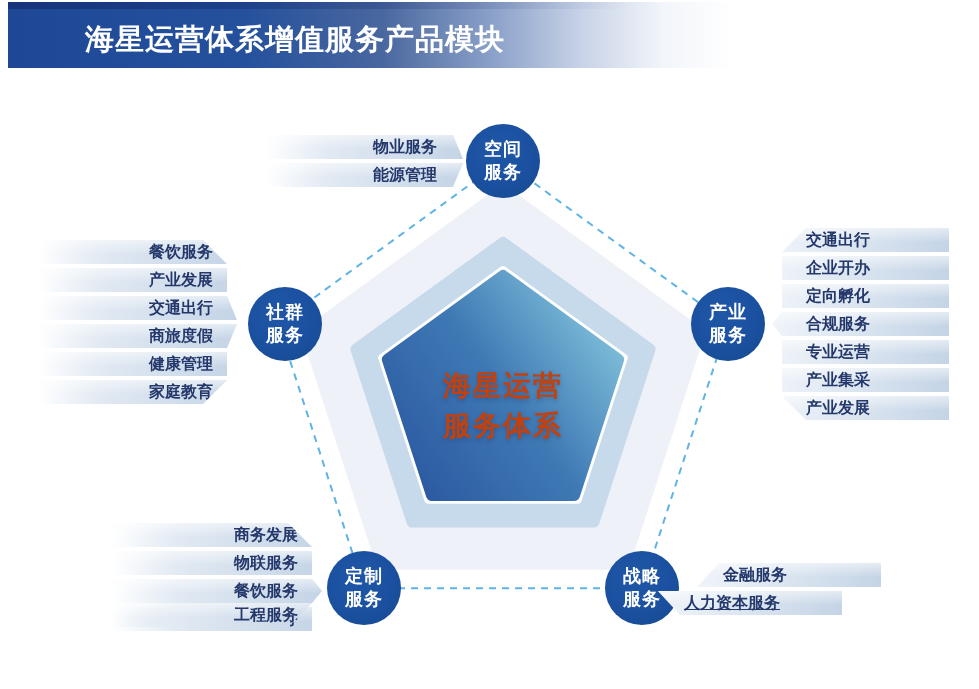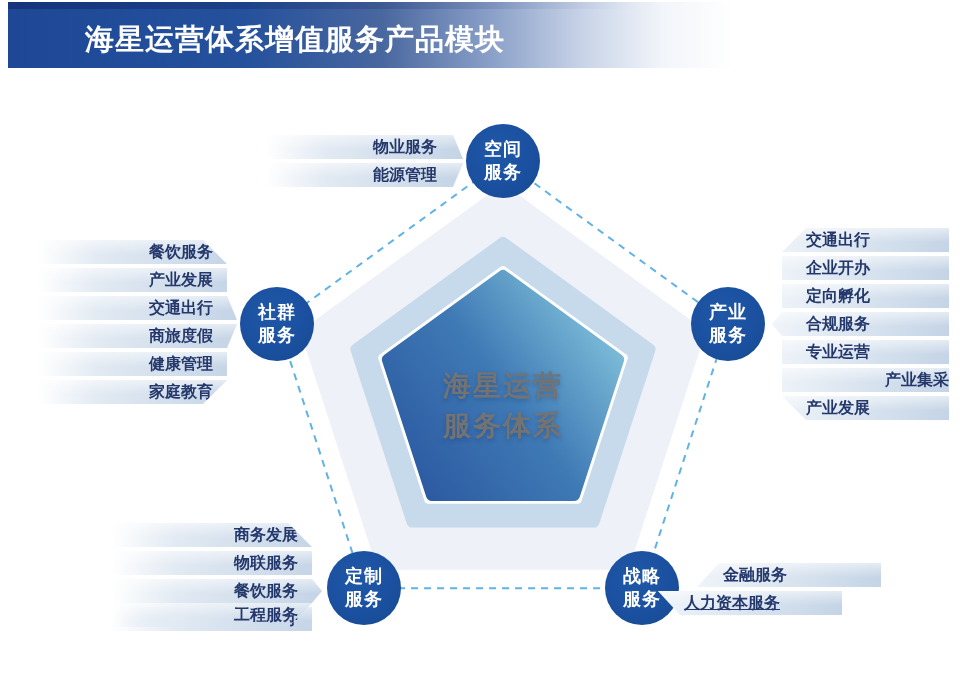--- a/index.html
+++ b/index.html
@@ -11,21 +11,21 @@
     background:linear-gradient(90deg,rgba(12,32,96,.5) 0%,rgba(12,32,96,0) 80%);}
   .banner h1{margin:0;padding:7px 0 0 30px;font-size:29px;line-height:60px;
     color:#fff;font-weight:bold;letter-spacing:1px;}
   svg.diagram{position:absolute;left:0;top:0;}
   .node{position:absolute;width:74px;height:74px;border-radius:50%;
     background:radial-gradient(circle at 42% 36%,#1f57a6 0%,#1a509f 55%,#17498f 100%);
     display:flex;align-items:center;justify-content:center;text-align:right;
     color:#fff;font-weight:bold;font-size:18px;line-height:23px;letter-spacing:1px;
     white-space:pre-line;}
   .center-label{position:absolute;left:403px;top:366px;width:200px;text-align:center;
-    color:#737373;font-weight:bold;font-size:28px;line-height:40px;letter-spacing:2px;
+    color:#c2410c;font-weight:bold;font-size:28px;line-height:40px;letter-spacing:2px;
     white-space:pre-line;text-shadow:0 2px 4px rgba(20,50,110,0.35);}
   .row{position:absolute;height:24px;display:flex;align-items:center;
     font-weight:bold;font-size:16px;color:#24386b;box-sizing:border-box;}
   .row-l{justify-content:flex-end;
     background-image:
       linear-gradient(180deg,rgba(255,255,255,.55) 0%,rgba(255,255,255,0) 60%),
       linear-gradient(90deg,rgba(250,252,254,0) 0%,#e2eaf3 30%,#c4d4e6 100%);}
   .row-r{justify-content:flex-start;
     background-image:
       linear-gradient(180deg,rgba(255,255,255,.55) 0%,rgba(255,255,255,0) 60%),
@@ -52,21 +52,21 @@
   <polygon points="503,243 649.5,349.4 593.6,521.6 412.4,521.6 356.5,349.4" fill="#c6daec" stroke="#c6daec" stroke-width="12" stroke-linejoin="round"></polygon>
   <polygon points="503,270 623.8,357.8 577.7,499.7 428.3,499.7 382.2,357.8" fill="#ffffff" stroke="#ffffff" stroke-width="8" stroke-linejoin="round"></polygon>
   <polygon points="503,276 618.1,359.6 574.1,494.9 431.9,494.9 387.9,359.6" fill="url(#pg)" stroke="url(#pg)" stroke-width="12" stroke-linejoin="round"></polygon>
 </svg>
 
 <div class="center-label">海星运营
 服务体系</div>
 
 <div class="node" style="left:466px;top:123.5px;"><span>空间
 服务</span></div>
-<div class="node" style="left:240px;top:286.9px;"><span>社群
+<div class="node" style="left:248px;top:286.9px;"><span>社群
 服务</span></div>
 <div class="node" style="left:690.9px;top:286.9px;"><span>产业
 服务</span></div>
 <div class="node" style="left:326.9px;top:551.3px;"><span>定制
 服务</span></div>
 <div class="node" style="left:605.1px;top:551.3px;"><span>战略
 服务</span></div>
 
 <div class="row row-l" style="left:266px;top:135px;width:197px;padding-right:26px;clip-path:polygon(0 0, calc(100% - 10px) 0, 100% 100%, 0 100%);">
     <span>物业服务</span>
@@ -118,21 +118,21 @@
   </div>
 <div class="row row-r" style="left:772px;top:284px;width:177px;padding-left:34px;clip-path:polygon(10px 0, 100% 0, 100% 100%, 10px 100%);">
     <span>定向孵化</span>
   </div>
 <div class="row row-r" style="left:772px;top:312px;width:177px;padding-left:34px;clip-path:polygon(10px 0, 100% 0, 100% 100%, 10px 100%, 0 50%);">
     <span>合规服务</span>
   </div>
 <div class="row row-r" style="left:772px;top:340px;width:177px;padding-left:34px;clip-path:polygon(10px 0, 100% 0, 100% 100%, 10px 100%);font-family:Liberation Mono, monospace;">
     <span>专业运营</span>
   </div>
-<div class="row row-r" style="left:772px;top:368px;width:177px;padding-left:34px;clip-path:polygon(10px 0, 100% 0, 100% 100%, 10px 100%);justify-content:flex-end;">
+<div class="row row-r" style="left:772px;top:368px;width:177px;padding-left:34px;clip-path:polygon(10px 0, 100% 0, 100% 100%, 10px 100%);">
     <span>产业集采</span>
   </div>
 <div class="row row-r" style="left:772px;top:396px;width:177px;padding-left:34px;clip-path:polygon(10px 0, 100% 0, 100% 100%, 34px 100%);text-align:center;">
     <span>产业发展</span>
   </div>
 
 <div class="row row-r" style="left:697px;top:563px;width:184px;padding-left:26px;clip-path:polygon(22px 0, 100% 0, 100% 100%, 0 100%);">
     <span>金融服务</span>
   </div>
 <div class="row row-r" style="left:658px;top:591px;width:184px;padding-left:26px;clip-path:polygon(0 0, 100% 0, 100% 100%, 22px 100%);text-decoration:underline;">

